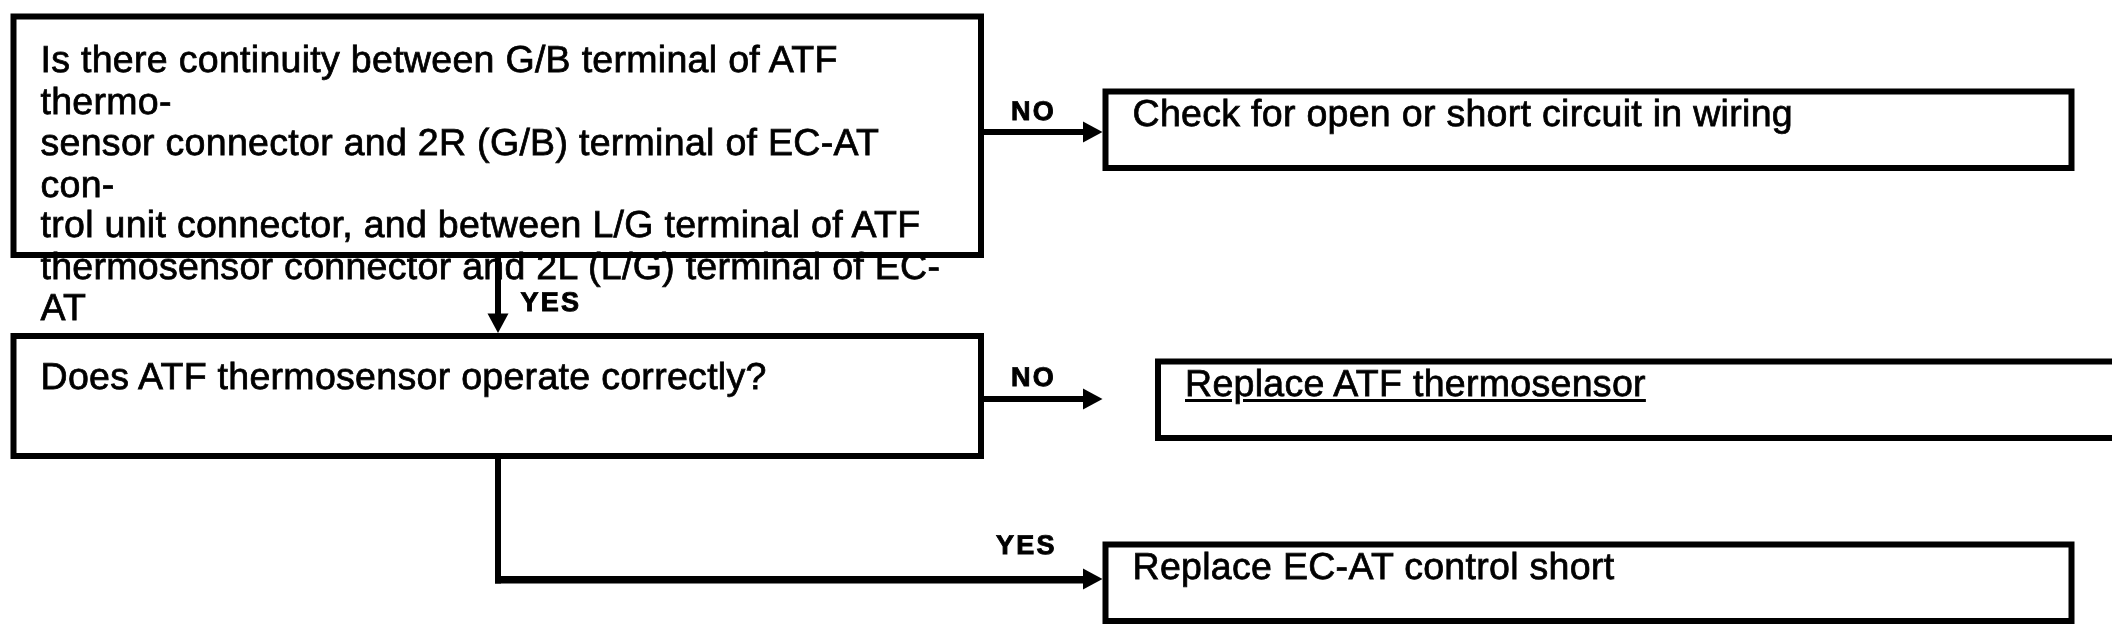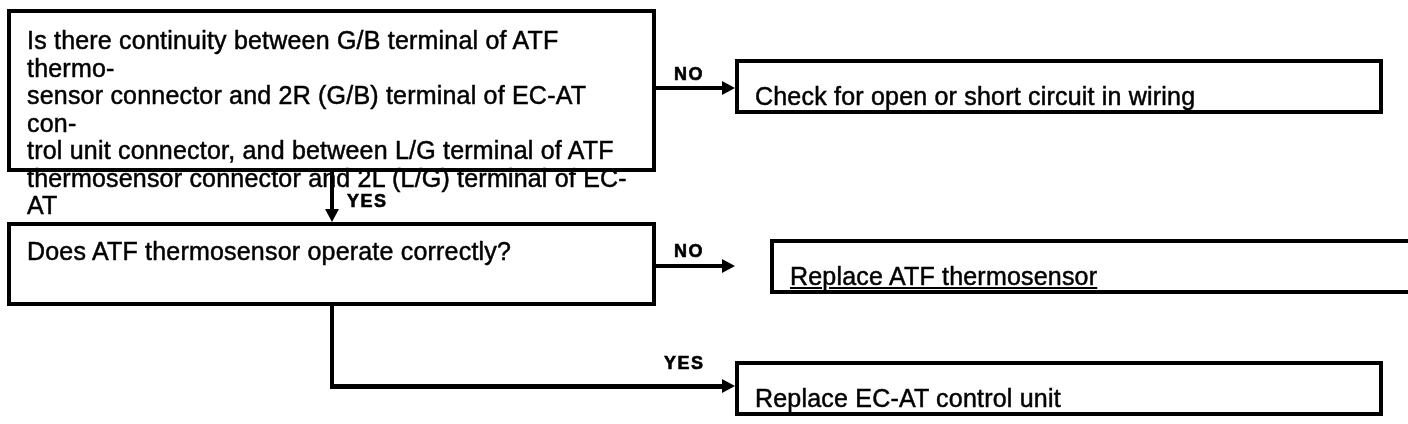--- a/index.html
+++ b/index.html
@@ -24,21 +24,21 @@
   }
   .node-text {
     font-size: 25px;
     line-height: 27.5px;
     letter-spacing: 0.2px;
     -webkit-text-stroke: 0.5px #000000;
     white-space: pre-line;
   }
   .box-q1 { left: 7px; top: 9px; width: 649px; height: 163px; padding: 14px 10px 0 16px; }
   .box-q2 { left: 7px; top: 222px; width: 649px; height: 84px; padding: 12px 10px 4px 16px; }
-  .box-a  { width: 648px; height: 55px; display: flex; align-items: flex-end; padding: 0 16px; }
+  .box-a  { width: 648px; height: 55px; display: flex; align-items: flex-start; padding: 0 16px; }
   .box-a1 { left: 735px; top: 59px; }
   .box-a2 { left: 770px; top: 239px; text-decoration: underline; }
   .box-a3 { left: 735px; top: 361px; }
   .edge-label {
     position: absolute;
     font-size: 18px;
     font-weight: bold;
     line-height: 26px;
     letter-spacing: 1.5px;
     -webkit-text-stroke: 0.6px #000000;
@@ -98,16 +98,16 @@
   <div class="node box-a box-a2">
     <div class="node-text">Replace ATF thermosensor</div>
   </div>
 
   <div class="line" style="left:330px; top:306px; width:4px; height:83px;"></div>
   <div class="line" style="left:330px; top:384px; width:394px; height:5px;"></div>
   <div class="arrow-right" style="left:722px; top:379px;"></div>
   <div class="edge-label" style="left:664px; top:350px;">YES</div>
 
   <div class="node box-a box-a3">
-    <div class="node-text">Replace EC-AT control unit</div>
+    <div class="node-text">Replace EC-AT control short</div>
   </div>
 
 </div>
 
 </body></html>

